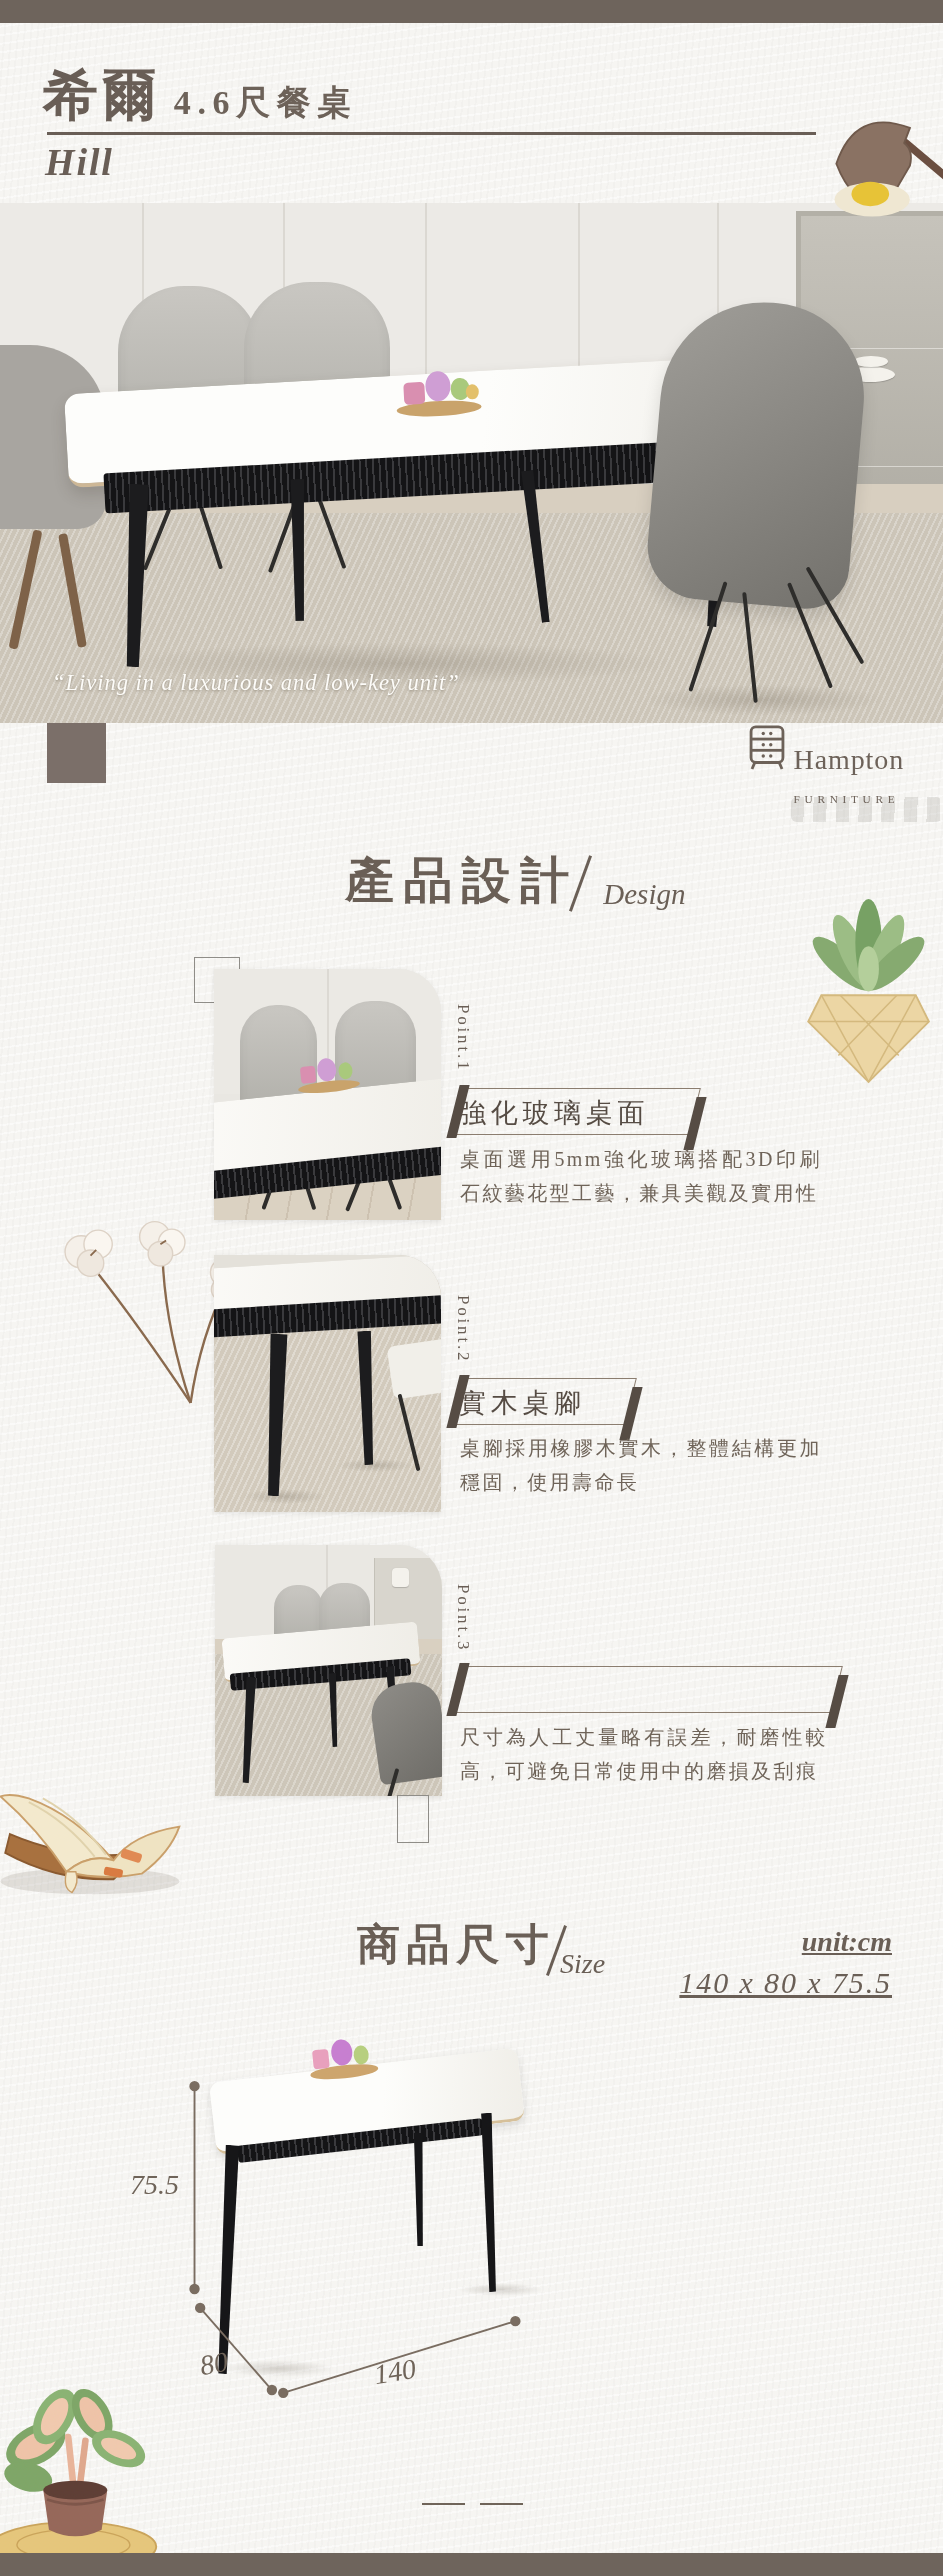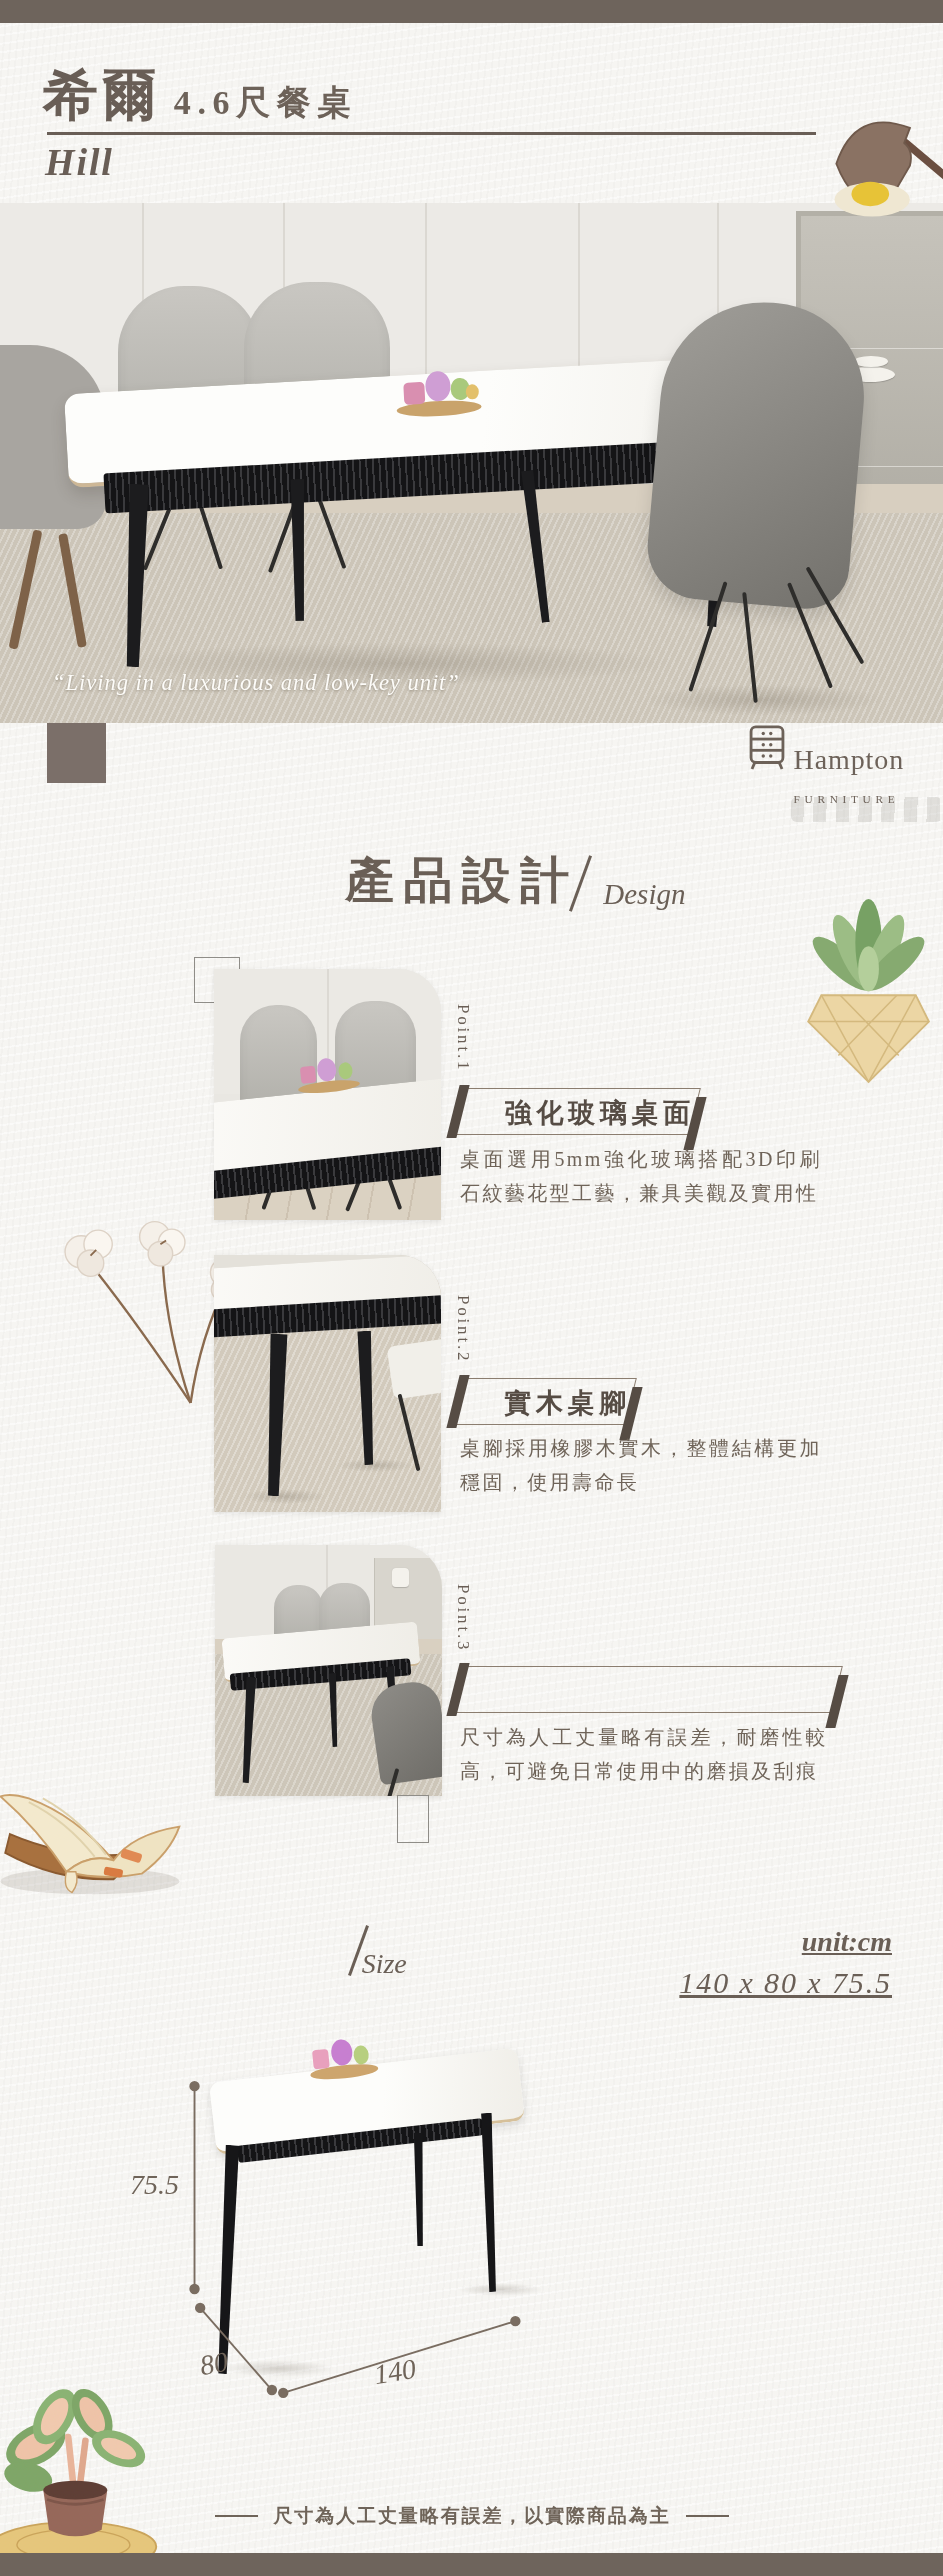--- a/index.html
+++ b/index.html
@@ -61,21 +61,21 @@
   .sec-zh{font-weight:bold;color:#6a5f56;}
   .slash{width:2.8px;background:#6a5f56;transform:rotate(20deg);}
   .sec-en{font-style:italic;color:#6a5f56;}
   
   .deco-square{border:1.9px solid #8f8d88;}
   .pt-photo{width:227px;overflow:hidden;border-radius:0 43px 0 0;background:#e9e7e2;box-shadow:0 1.9px 5.7px rgba(0,0,0,.08);}
   .pt-label{writing-mode:vertical-rl;text-orientation:mixed;font-size:17px;letter-spacing:2.8px;color:#6a5f56;}
   .pt-head{height:47px;}
   .pt-head-box{position:absolute;inset:0;border:1.9px solid #8b7d6f;transform:skewX(-14deg);}
   .pt-bar{position:absolute;width:10.4px;height:53px;background:#564c44;transform:skewX(-14deg);}
-  .pt-head-text{position:absolute;left:0;right:0;top:6.6px;text-align:right;font-size:27px;font-weight:bold;letter-spacing:4.7px;color:#564c44;}
+  .pt-head-text{position:absolute;left:0;right:12px;top:6.6px;text-align:left;font-size:27px;font-weight:normal;letter-spacing:4.7px;color:#564c44;}
   .pt-body{font-size:20px;letter-spacing:2.4px;line-height:1.72;color:#6f6459;text-align:justify;}
   
   .unit-block{left:566px;top:1926px;width:326px;text-align:right;font-style:italic;color:#6a5f56;text-decoration:underline;}
   .unit-line1{font-size:28px;font-weight:bold;}
   .unit-line2{font-size:30px;margin-top:7.6px;letter-spacing:1.9px;}
   .dim-label{font-style:italic;font-size:28px;color:#6f6459;}
   .diagram-leg{background:#161618;clip-path:polygon(15% 0,85% 0,72% 100%,28% 100%);}
   
   .footnote{left:0;top:2503px;width:944px;display:flex;align-items:center;justify-content:center;gap:15px;}
   .footnote .dash{width:43px;height:2.4px;background:#6f6459;}
@@ -315,20 +315,21 @@
       <path d="M0,60 Q40,95 70,140 Q95,120 120,128 Q80,80 30,62 Q10,56 0,60 Z" fill="#f3e9cd" stroke="#caa06b" stroke-width="2"></path>
       <path d="M190,92 Q140,100 120,128 Q95,120 70,140 Q110,150 150,142 Q180,120 190,92 Z" fill="#efe3c2" stroke="#caa06b" stroke-width="2"></path>
       <path d="M30,66 Q70,86 100,124 M45,62 Q85,84 112,122" stroke="#e0d2ac" stroke-width="2" fill="none"></path>
       <rect x="128" y="118" width="22" height="10" rx="3" fill="#e08a54" transform="rotate(18 139 123)"></rect>
       <rect x="110" y="136" width="20" height="9" rx="3" fill="#d97b42" transform="rotate(10 120 140)"></rect>
       <path d="M70,140 q-4,18 6,22 q8,-10 4,-22 Z" fill="#f3e9cd" stroke="#caa06b" stroke-width="1.5"></path>
     </svg>
   </div>
 
   <div class="abs sec-title" style="left:357px;top:1916px;">
+    <span class="sec-zh" style="font-size:43px;letter-spacing:6.6px;">商品尺寸</span>
     <span class="slash" style="height:53px;margin:7.6px 1.9px 0 0;"></span>
     <span class="sec-en" style="font-size:28px;margin-top:32px;">Size</span>
   </div>
   <div class="abs unit-block">
     <div class="unit-line1">unit:cm</div>
     <div class="unit-line2">140 x 80 x 75.5</div>
   </div>
 
   <div class="abs" style="left:203px;top:2039px;width:326px;height:368px;">
     <div class="abs soft-shadow" style="left:19px;top:321px;width:113px;height:17px;"></div>
@@ -386,20 +387,19 @@
       <g>
         <path d="M46,100 Q80,92 114,100 L108,142 Q80,156 52,142 Z" fill="#96685a"></path>
         <ellipse cx="80" cy="100" rx="34" ry="10" fill="#5f3f36"></ellipse>
         <path d="M50,110 Q80,120 110,110" stroke="#7e564a" stroke-width="3" fill="none"></path>
       </g>
     </svg>
   </div>
 
   <div class="abs footnote">
     <span class="dash"></span>
-    <span class="txt">尺寸為人工丈量略有誤差，以實際商品為主</span>
     <span class="dash"></span>
   </div>
 
   <div class="abs bar" style="top:2553px;"></div>
 
 </div>
 
 
 </body></html>

